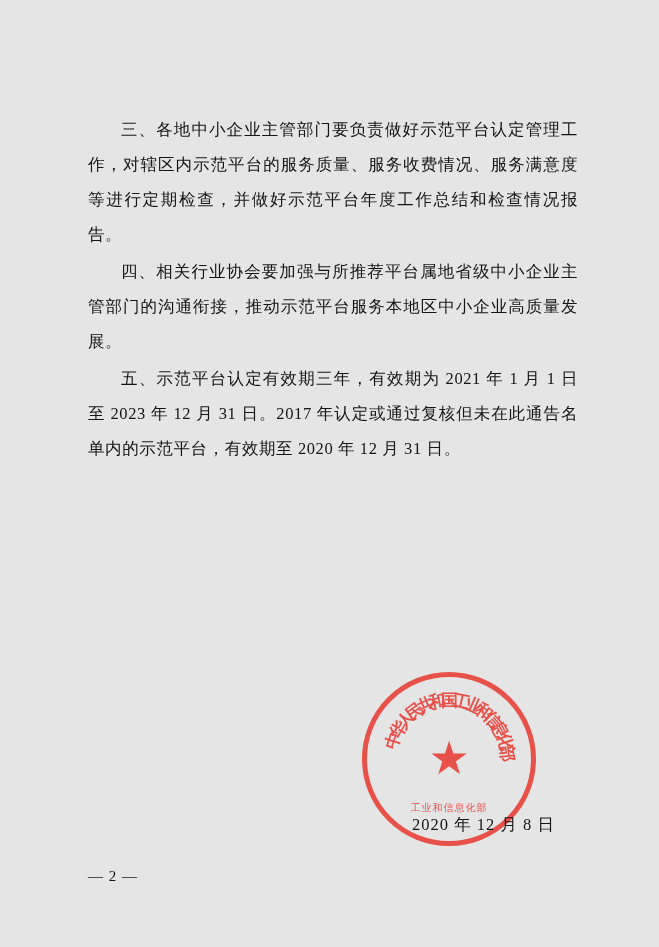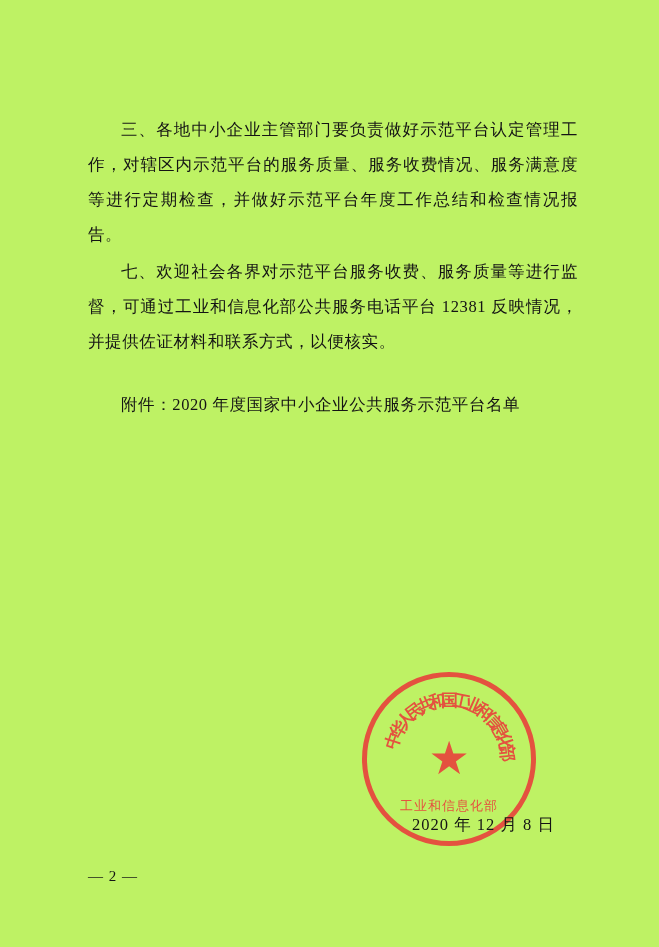--- a/index.html
+++ b/index.html
@@ -15,21 +15,21 @@
     color: #1a1a1a;
     overflow: hidden;
   }
 
   .page {
     position: absolute;
     left: 0;
     top: 0;
     width: 659px;
     height: 947px;
-    background: #bef264;
+    background: #e5e5e5;
   }
 
   .doc-body {
     position: absolute;
     left: 88px;
     top: 112px;
     width: 490px;
   }
 
   .para {
@@ -95,21 +95,21 @@
     font-size: 46px;
     color: #e8453c;
     line-height: 1;
   }
 
   .seal-bottom {
     position: absolute;
     left: 50%;
     bottom: 26px;
     transform: translateX(-50%);
-    font-size: 13px;
+    font-size: 10px;
     color: #e8453c;
     letter-spacing: 1px;
     white-space: nowrap;
     font-family: Liberation Mono, monospace;
   }
 
   .seal-date {
     position: absolute;
     left: 36px;
     top: 154px;
@@ -133,22 +133,22 @@
     display: inline-block;
   }
 </style>
 </head>
 <body>
 
 <div class="page">
 
   <div class="doc-body">
     <p class="para">三、各地中小企业主管部门要负责做好示范平台认定管理工作，对辖区内示范平台的服务质量、服务收费情况、服务满意度等进行定期检查，并做好示范平台年度工作总结和检查情况报告。</p>
-    <p class="para">七、欢迎社会各界对示范平台服务收费、服务质量等进行监督，可通过工业和信息化部公共服务电话平台 12381 反映情况，并提供佐证材料和联系方式，以便核实。</p>
-    <p class="para para-attachment">附件：2020 年度国家中小企业公共服务示范平台名单</p>
+    <p class="para">四、相关行业协会要加强与所推荐平台属地省级中小企业主管部门的沟通衔接，推动示范平台服务本地区中小企业高质量发展。</p>
+    <p class="para">五、示范平台认定有效期三年，有效期为 2021 年 1 月 1 日至 2023 年 12 月 31 日。2017 年认定或通过复核但未在此通告名单内的示范平台，有效期至 2020 年 12 月 31 日。</p>
   </div>
 
   <div class="seal-area">
     <div class="seal">
       <div class="seal-inner-text">
         <span class="seal-char" style="transform: rotate(-72deg) translate(-8px,-70px) rotate(0deg);">中</span>
         <span class="seal-char" style="transform: rotate(-60deg) translate(-8px,-70px) rotate(0deg);">华</span>
         <span class="seal-char" style="transform: rotate(-48deg) translate(-8px,-70px) rotate(0deg);">人</span>
         <span class="seal-char" style="transform: rotate(-36deg) translate(-8px,-70px) rotate(0deg);">民</span>
         <span class="seal-char" style="transform: rotate(-24deg) translate(-8px,-70px) rotate(0deg);">共</span>

